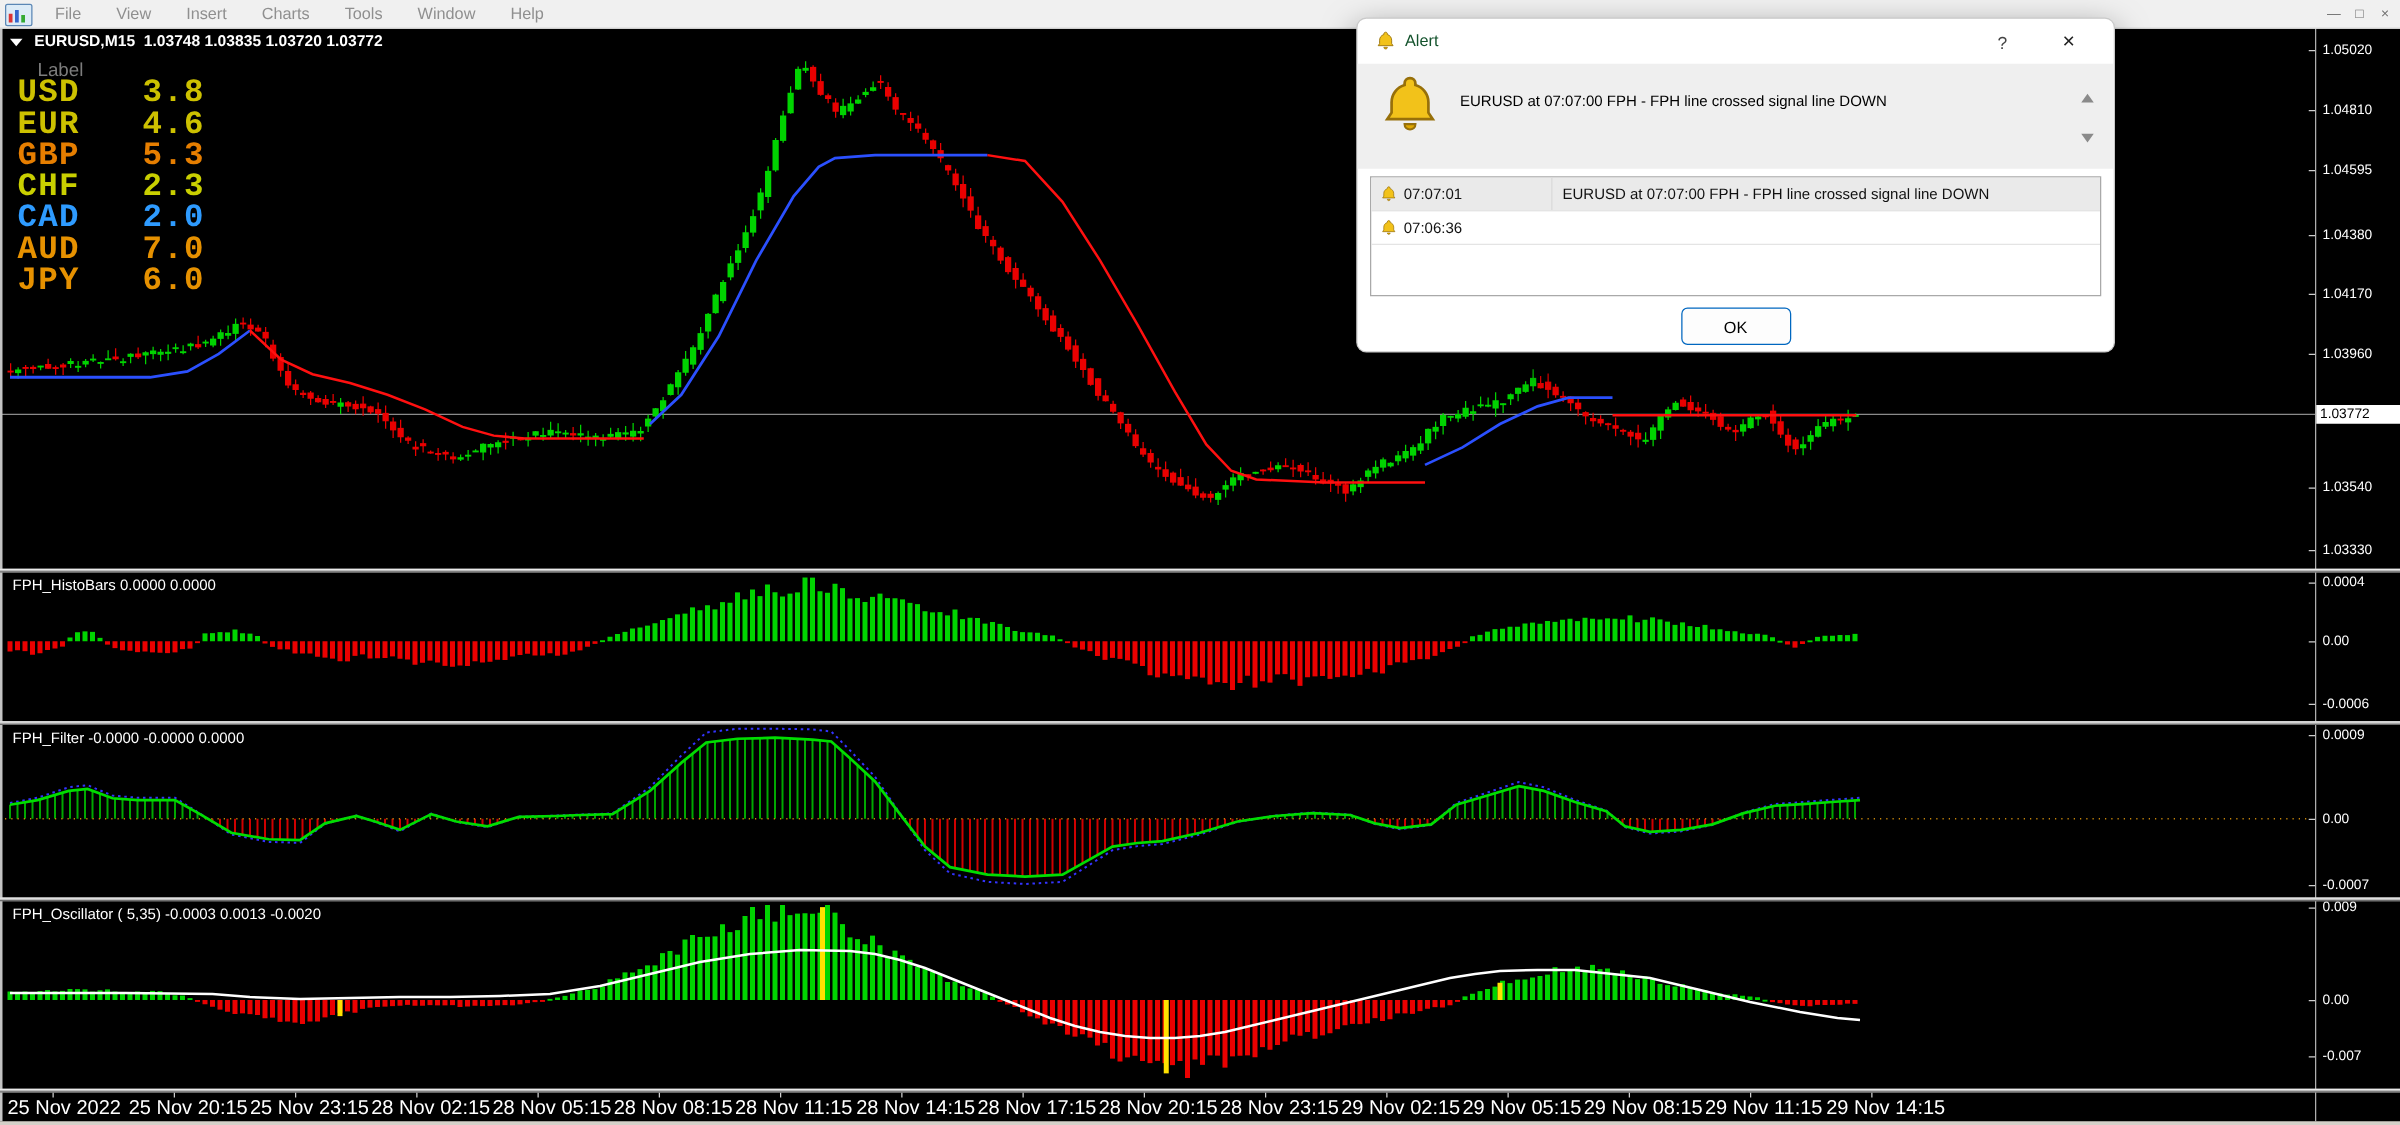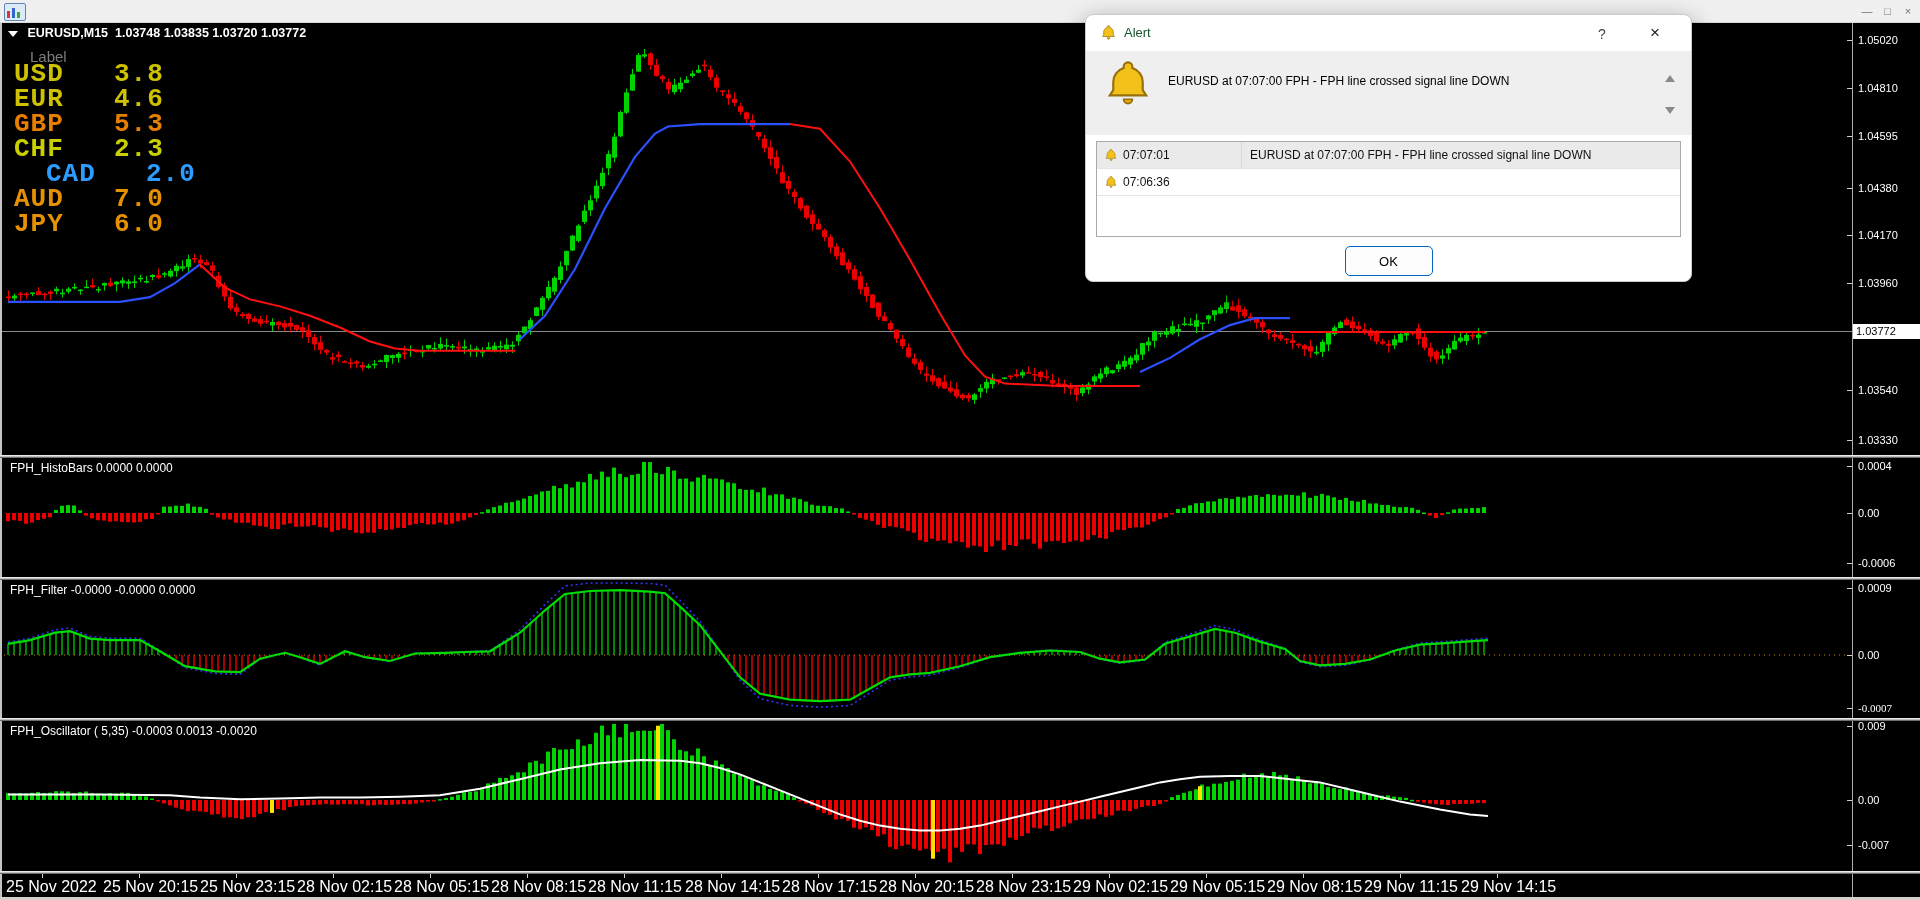--- a/index.html
+++ b/index.html
@@ -74,20 +74,21 @@
 <body>
 
 <div id="screen">
 
   <div class="menubar">
     <div class="appicon">
       <i style="left:2px;height:7px;background:#d33;"></i>
       <i style="left:7px;height:10px;background:#36c;"></i>
       <i style="left:12px;height:6px;background:#3a3;"></i>
     </div>
+    <div class="menu-items" id="menu-items"><span class="menu-item">File</span><span class="menu-item">View</span><span class="menu-item">Insert</span><span class="menu-item">Charts</span><span class="menu-item">Tools</span><span class="menu-item">Window</span><span class="menu-item">Help</span></div>
     <div class="winctl">
       <span>—</span>
       <span>□</span>
       <span>×</span>
     </div>
   </div>
 
   <div class="chartarea"></div>
   <svg id="plot" width="1920" height="900" viewBox="0 0 1920 900">
       <line x1="0" y1="331.5" x2="1853" y2="331.5" stroke="#8a8a8a" stroke-width="1"></line>
@@ -1348,21 +1349,21 @@
     <span class="tri"></span>
     <span>EURUSD,M15</span>&nbsp;
     <span>1.03748 1.03835 1.03720 1.03772</span>
   </div>
   <div class="labeltag">Label</div>
   <div id="strength">
       <div class="strrow" style="top: 62px; color: rgb(205, 193, 0);"><span>USD</span><span class="val">3.8</span></div>
       <div class="strrow" style="top: 87px; color: rgb(205, 193, 0);"><span>EUR</span><span class="val">4.6</span></div>
       <div class="strrow" style="top: 112px; color: rgb(230, 126, 0);"><span>GBP</span><span class="val">5.3</span></div>
       <div class="strrow" style="top: 137px; color: rgb(201, 207, 0);"><span>CHF</span><span class="val">2.3</span></div>
-      <div class="strrow" style="top: 162px; color: rgb(46, 155, 255); margin-left: 32px;"><span>CAD</span><span class="val">2.0</span></div>
+      <div class="strrow" style="top: 162px; color: rgb(46, 155, 255);"><span>CAD</span><span class="val">2.0</span></div>
       <div class="strrow" style="top: 187px; color: rgb(230, 145, 0);"><span>AUD</span><span class="val">7.0</span></div>
       <div class="strrow" style="top: 212px; color: rgb(230, 145, 0);"><span>JPY</span><span class="val">6.0</span></div>
     </div>
 
   <div class="hdiv" style="top:455px"></div>
   <div class="hdiv" style="top:577px"></div>
   <div class="hdiv" style="top:718px"></div>
   <div class="hdiv" style="top:871px"></div>
 
   <div class="paneltitle" style="left:10px;top:461px">FPH_HistoBars 0.0000 0.0000</div>
@@ -1390,21 +1391,21 @@
       <div class="axlabel" style="top: 460px;">0.0004</div>
       <div class="axtick" style="top: 513px;"></div>
       <div class="axlabel" style="top: 507px;">0.00</div>
       <div class="axtick" style="top: 563px;"></div>
       <div class="axlabel" style="top: 557px;">-0.0006</div>
       <div class="axtick" style="top: 588px;"></div>
       <div class="axlabel" style="top: 582px;">0.0009</div>
       <div class="axtick" style="top: 655px;"></div>
       <div class="axlabel" style="top: 649px;">0.00</div>
       <div class="axtick" style="top: 708px;"></div>
-      <div class="axlabel" style="top: 702px; font-family: Liberation Serif, serif;">-0.0007</div>
+      <div class="axlabel" style="top: 702px;">-0.0007</div>
       <div class="axtick" style="top: 726px;"></div>
       <div class="axlabel" style="top: 720px;">0.009</div>
       <div class="axtick" style="top: 800px;"></div>
       <div class="axlabel" style="top: 794px;">0.00</div>
       <div class="axtick" style="top: 845px;"></div>
       <div class="axlabel" style="top: 839px;">-0.007</div>
     </div>
   <div class="pricebox">1.03772</div>
 
   <div id="time-axis">

